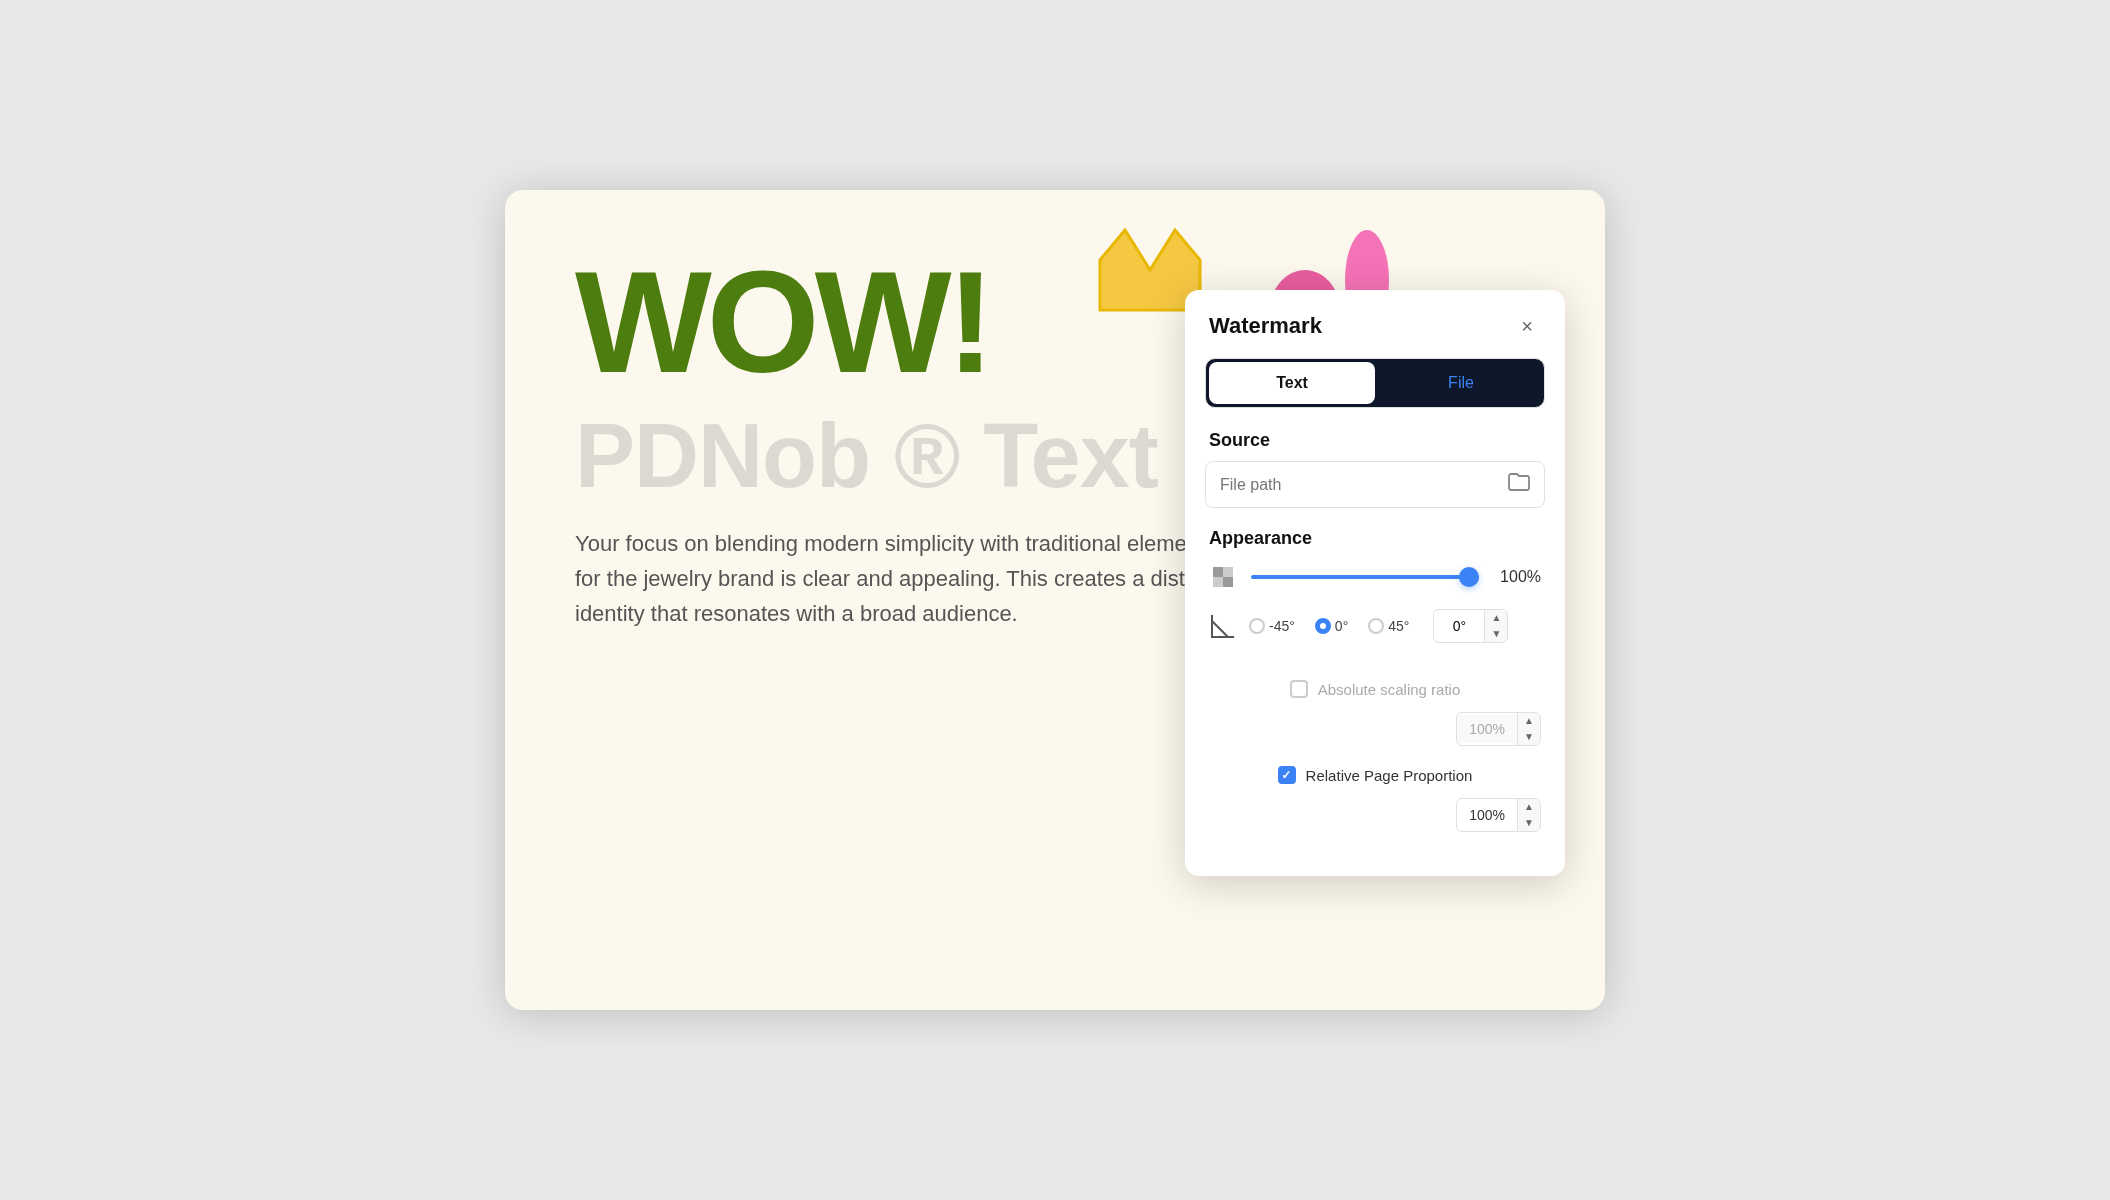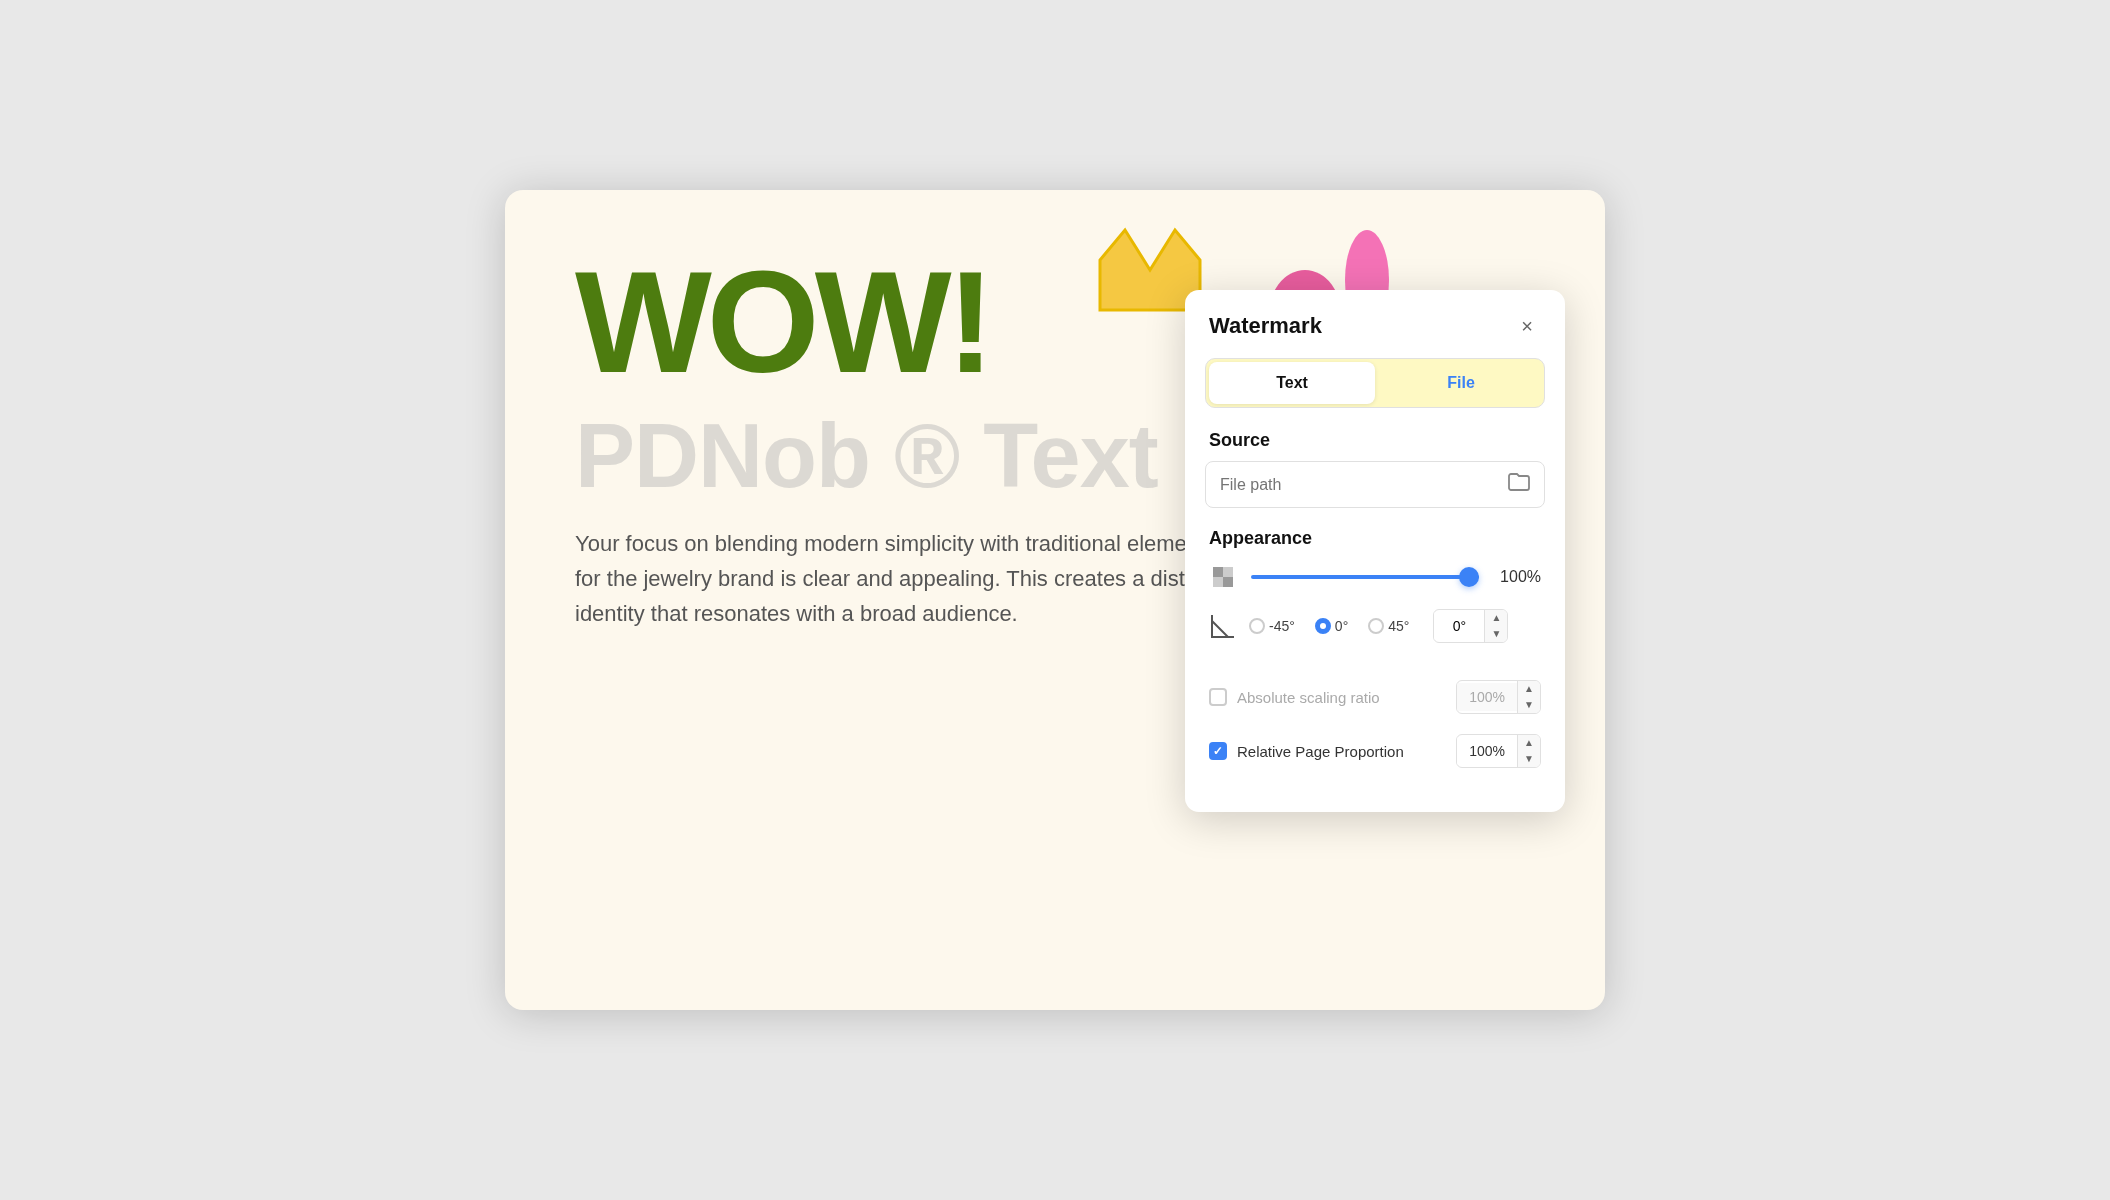--- a/index.html
+++ b/index.html
@@ -101,30 +101,30 @@
       border: none;
       background: transparent;
     }
 
     .tab-row {
       display: flex;
       margin: 0 20px 0 20px;
       border: 1px solid #e0e0e0;
       border-radius: 10px;
       overflow: hidden;
-      background: #fef9c3;
+      background: #0f172a;
     }
 
     .tab-btn {
       flex: 1;
       padding: 12px 0;
       border: none;
       background: transparent;
       font-size: 16px;
-      font-weight: 700;
+      font-weight: 400;
       cursor: pointer;
       transition: background 0.15s;
     }
 
     .tab-btn.active {
       background: #fff;
       color: #111;
       font-weight: 600;
       border-radius: 8px;
       margin: 3px;
@@ -301,20 +301,21 @@
       line-height: 1.2;
     }
 
     
     .scale-row {
       display: flex;
       align-items: center;
       padding: 6px 24px;
       gap: 14px;
       margin-bottom: 8px;
+      flex-direction: column;
     }
 
     .checkbox-item {
       display: flex;
       align-items: center;
       gap: 10px;
       cursor: pointer;
     }
 
     .checkbox-box {

